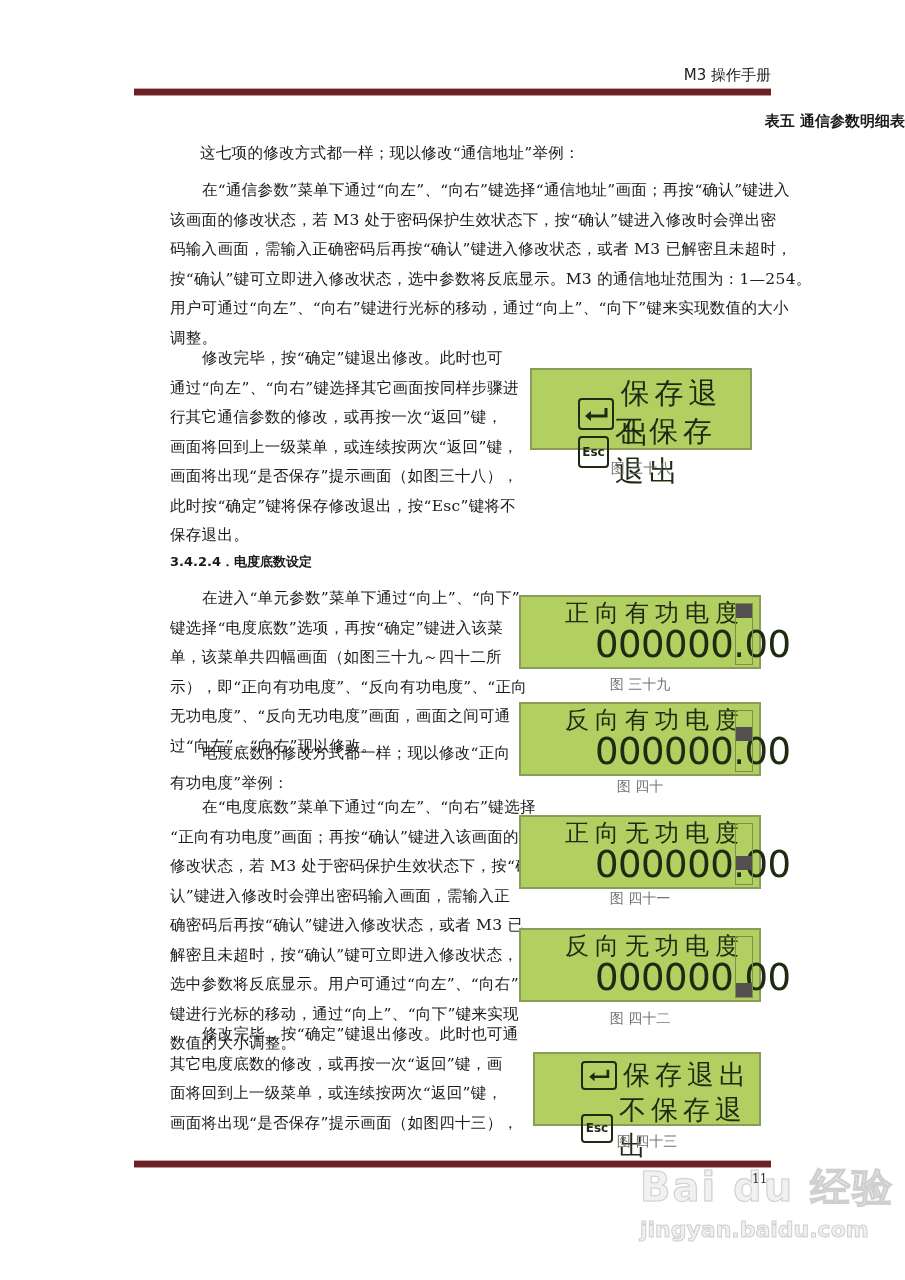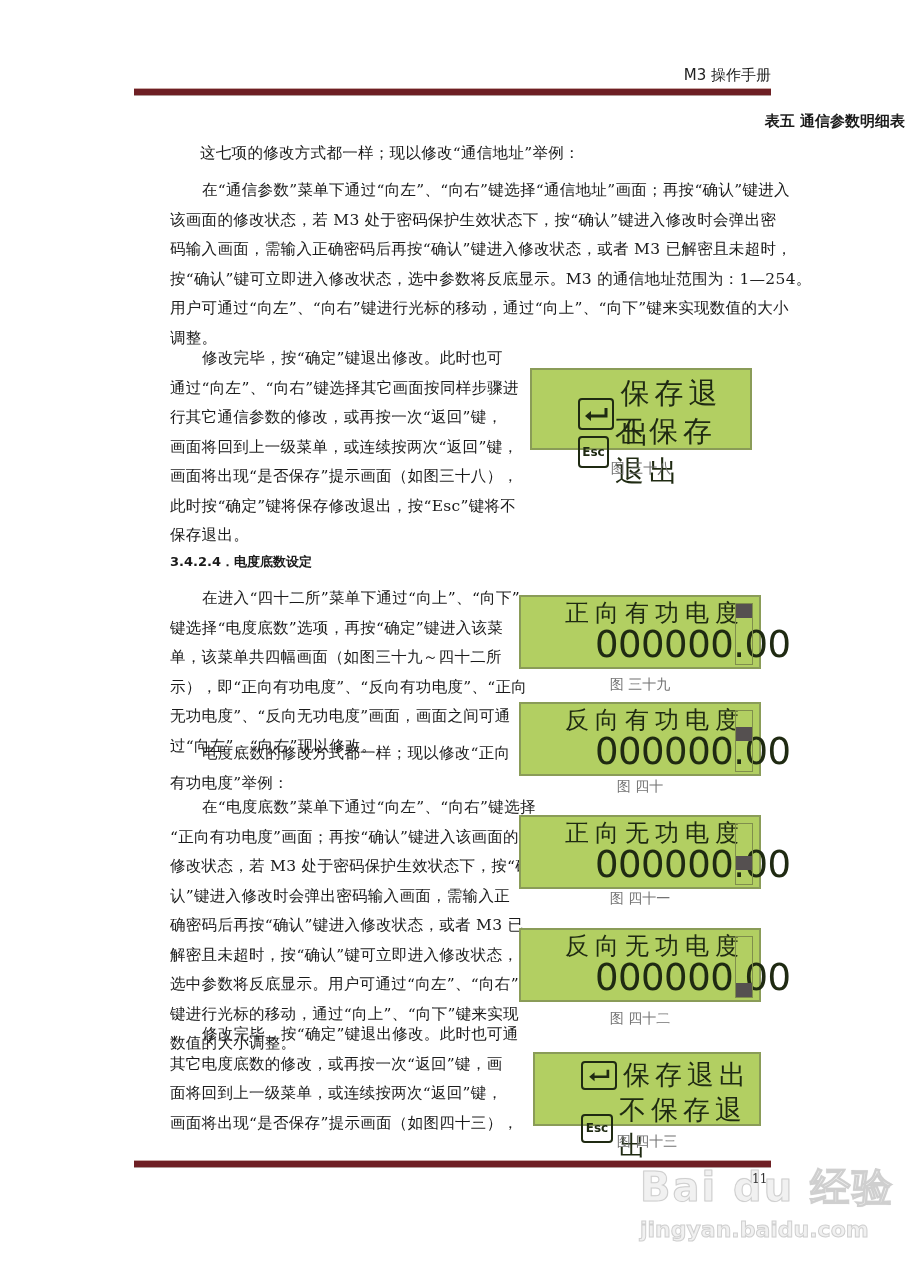--- a/index.html
+++ b/index.html
@@ -75,21 +75,21 @@
   <div class="lcd-row lcd-text" style="top:42px;">
     <div class="keybox" style="width:38px; height:32px; font-size:12px;">Esc</div>
     <span class="lcd-label">不保存退出</span>
   </div>
 </div>
 <div class="abs fig-cap" style="left:530px; top:460px; width:222px;">图  三十八</div>
 
 <div class="abs section-heading">3.4.2.4．电度底数设定</div>
 
 <div class="abs p" style="left:170px; top:584px;">
-  <span class="line" style="padding-left:32px;">在进入“四十二所”菜单下通过“向上”、“向下”</span>
+  <span class="line" style="padding-left:32px;">在进入“单元参数”菜单下通过“向上”、“向下”</span>
   <span class="line">键选择“电度底数”选项，再按“确定”键进入该菜</span>
   <span class="line">单，该菜单共四幅画面（如图三十九～四十二所</span>
   <span class="line">示），即“正向有功电度”、“反向有功电度”、“正向</span>
   <span class="line">无功电度”、“反向无功电度”画面，画面之间可通</span>
   <span class="line">过“向左”、“向右”现以修改。</span>
 </div>
 
 <div class="abs p" style="left:170px; top:739px;">
   <span class="line" style="padding-left:32px;">电度底数的修改方式都一样；现以修改“正向</span>
   <span class="line">有功电度”举例：</span>

